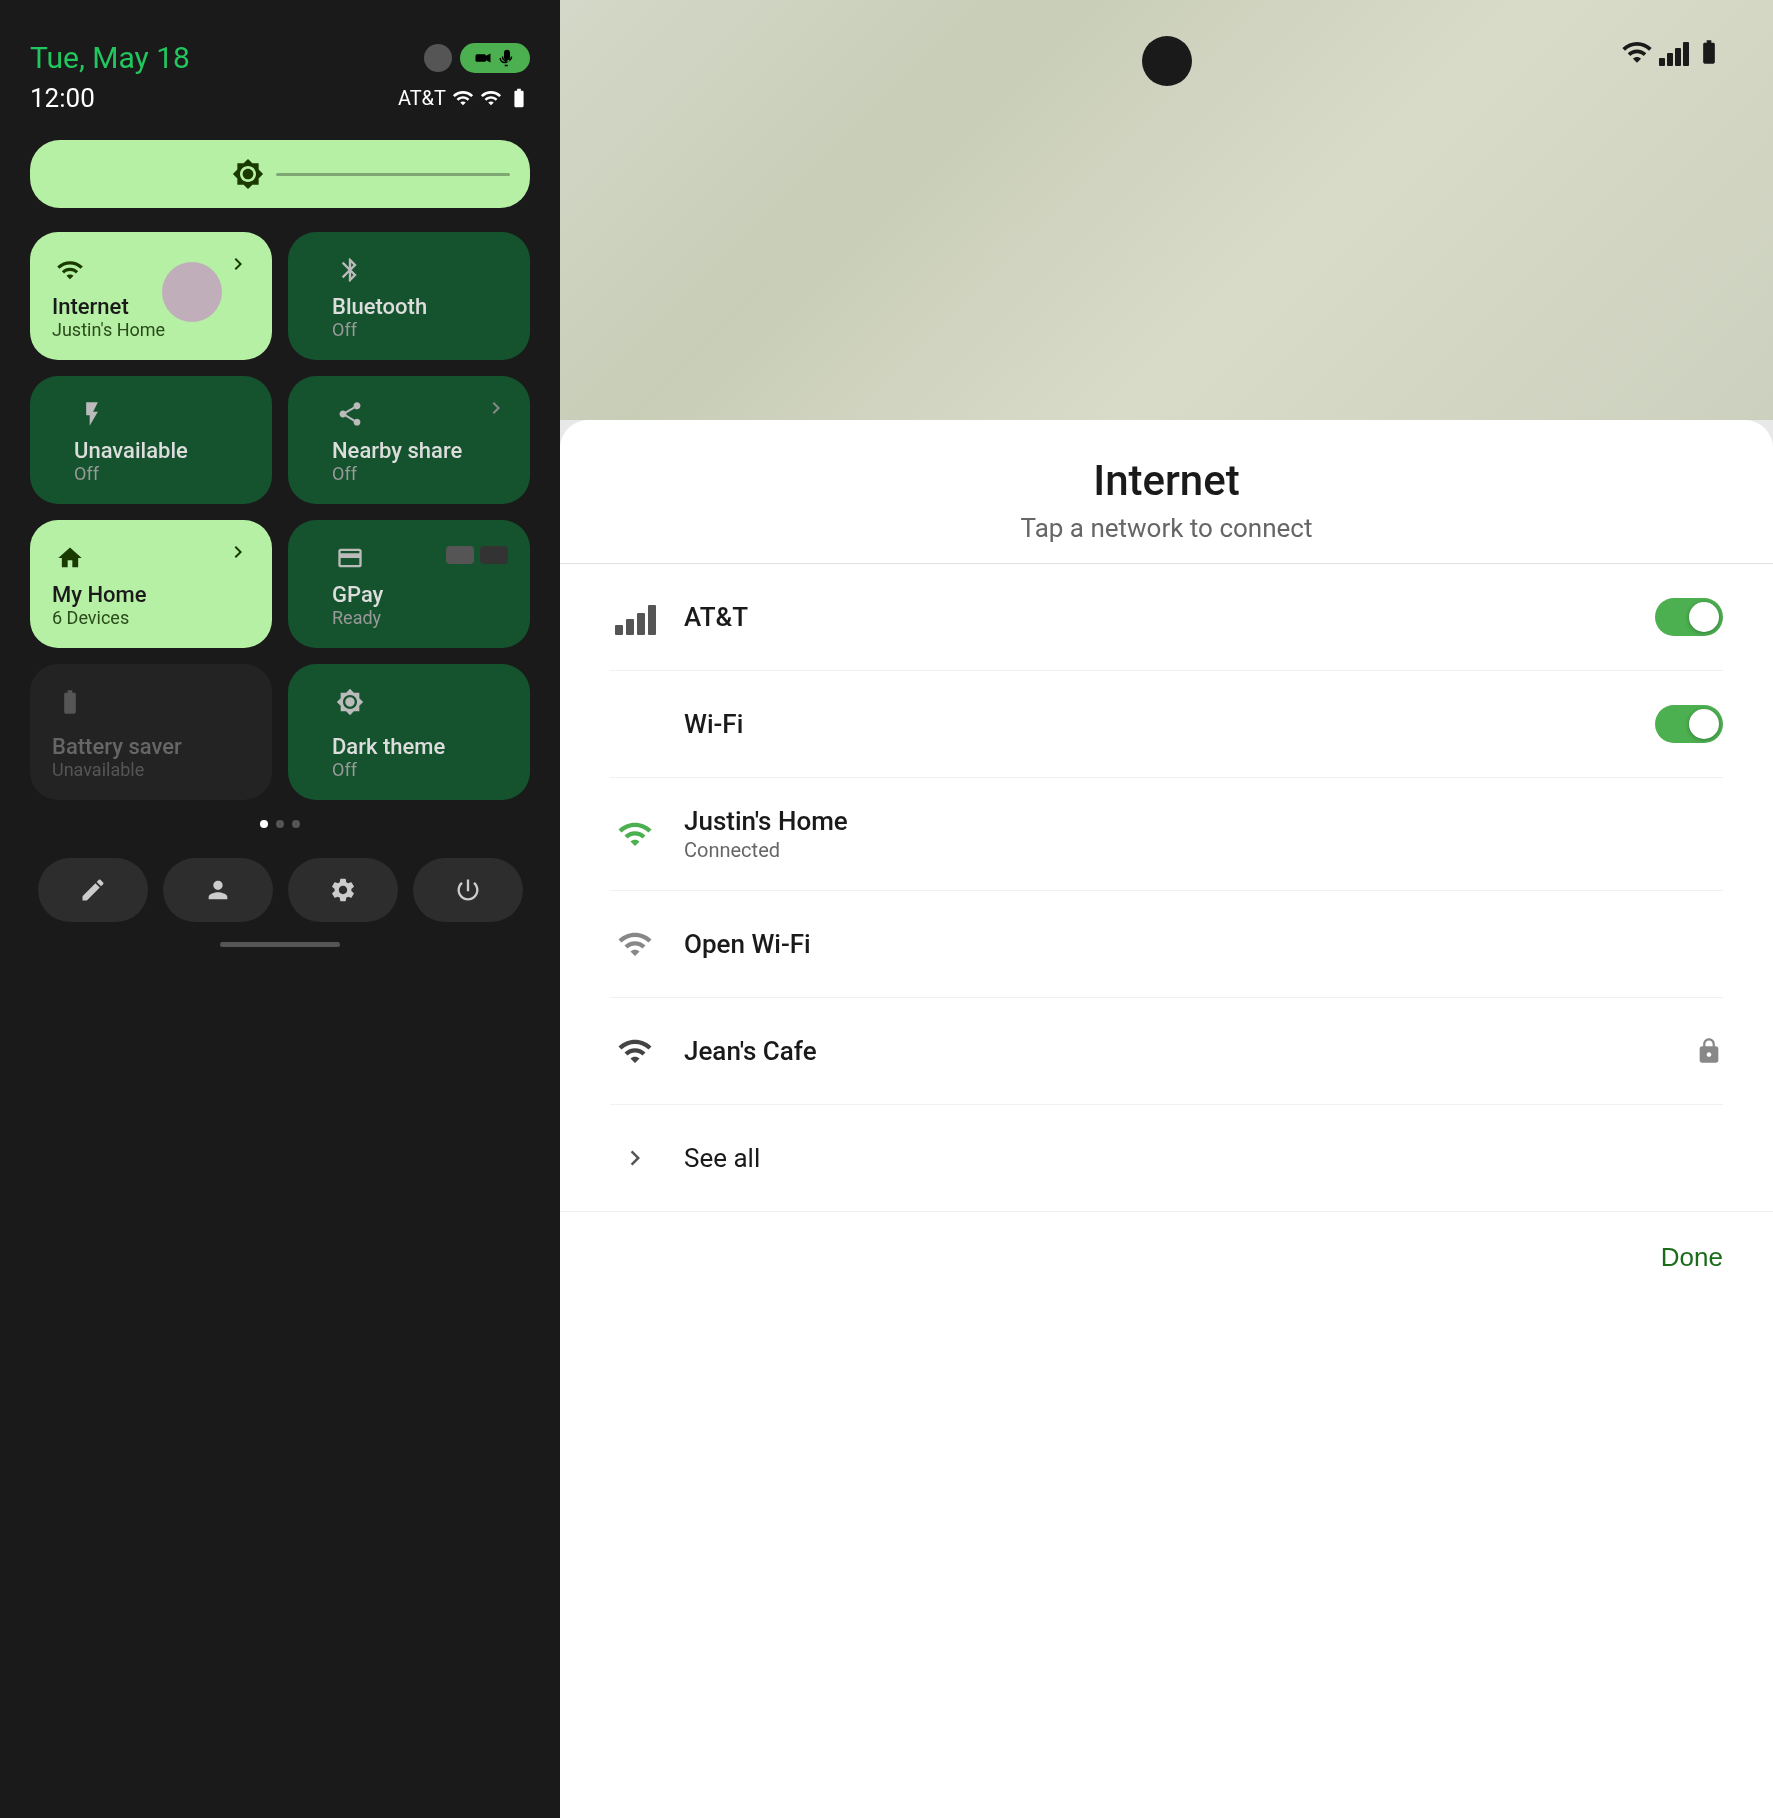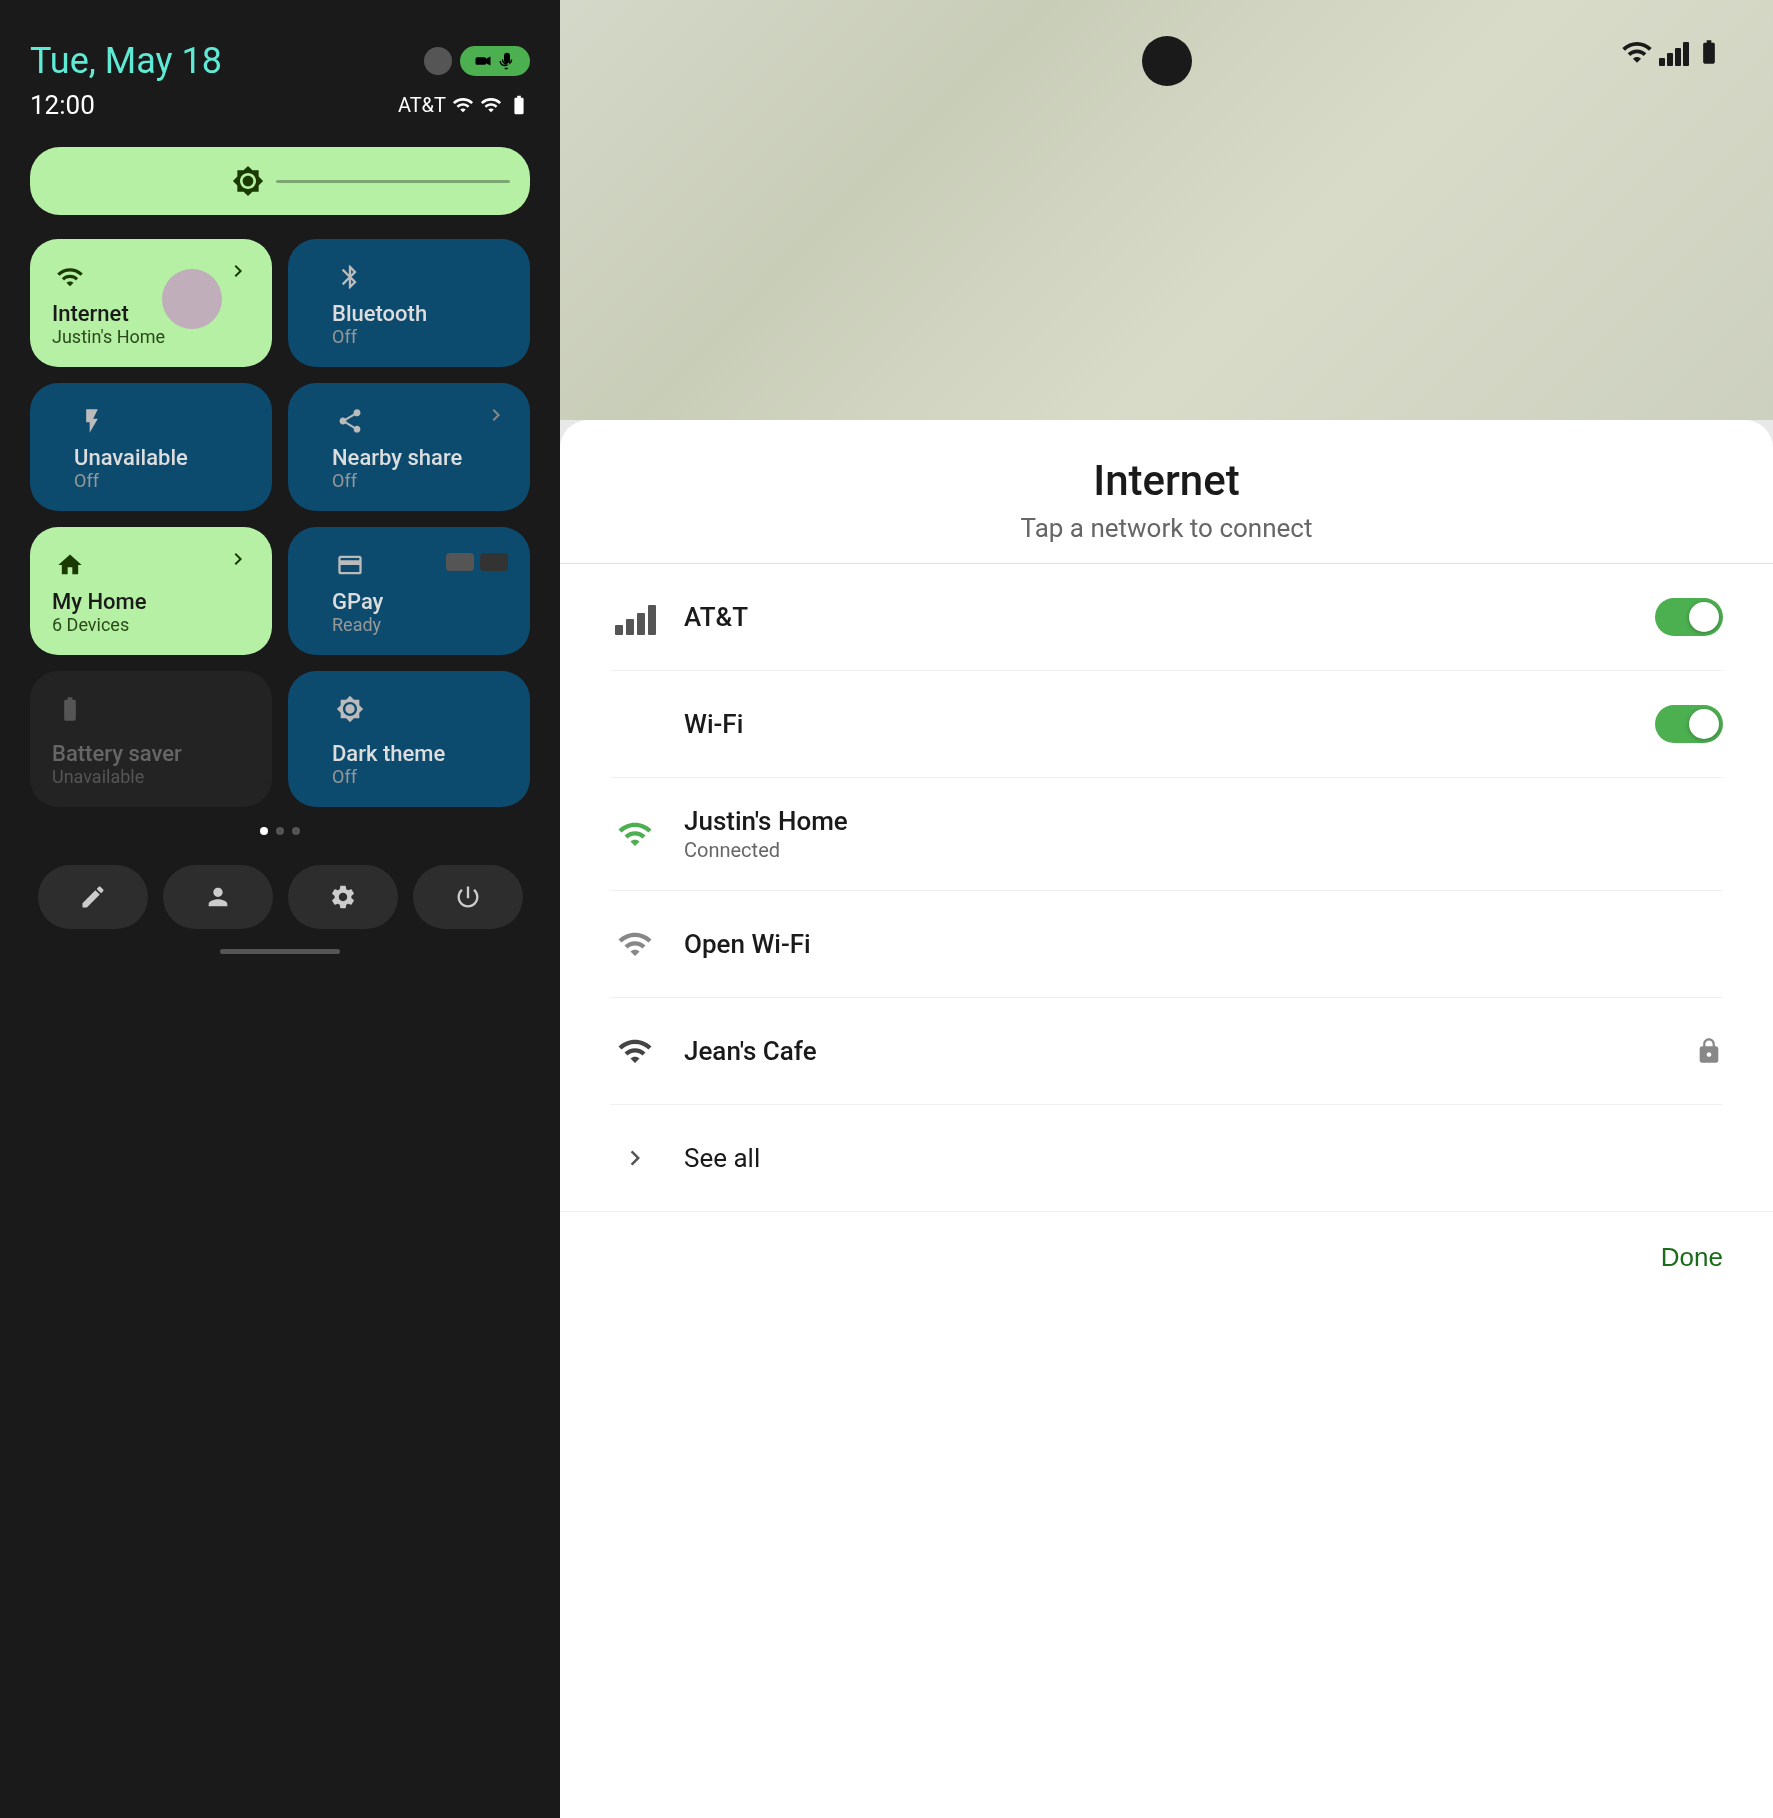--- a/index.html
+++ b/index.html
@@ -25,22 +25,22 @@
     }
 
     .status-bar {
       display: flex;
       justify-content: space-between;
       align-items: center;
       margin-bottom: 8px;
     }
 
     .status-date {
-      color: #5eead4;
-      font-size: 36px;
+      color: #22c55e;
+      font-size: 30px;
       font-weight: 400;
     }
 
     .status-icons {
       display: flex;
       align-items: center;
       gap: 8px;
     }
 
     .record-pill {
@@ -132,21 +132,21 @@
       min-height: 120px;
       cursor: pointer;
       position: relative;
     }
 
     .tile-active {
       background: #b5f0a5;
     }
 
     .tile-inactive {
-      background: #0c4a6e;
+      background: #14532d;
       padding-left: 44px;
     }
 
     .tile-top {
       display: flex;
       justify-content: space-between;
       align-items: flex-start;
     }
 
     .tile-icon {

